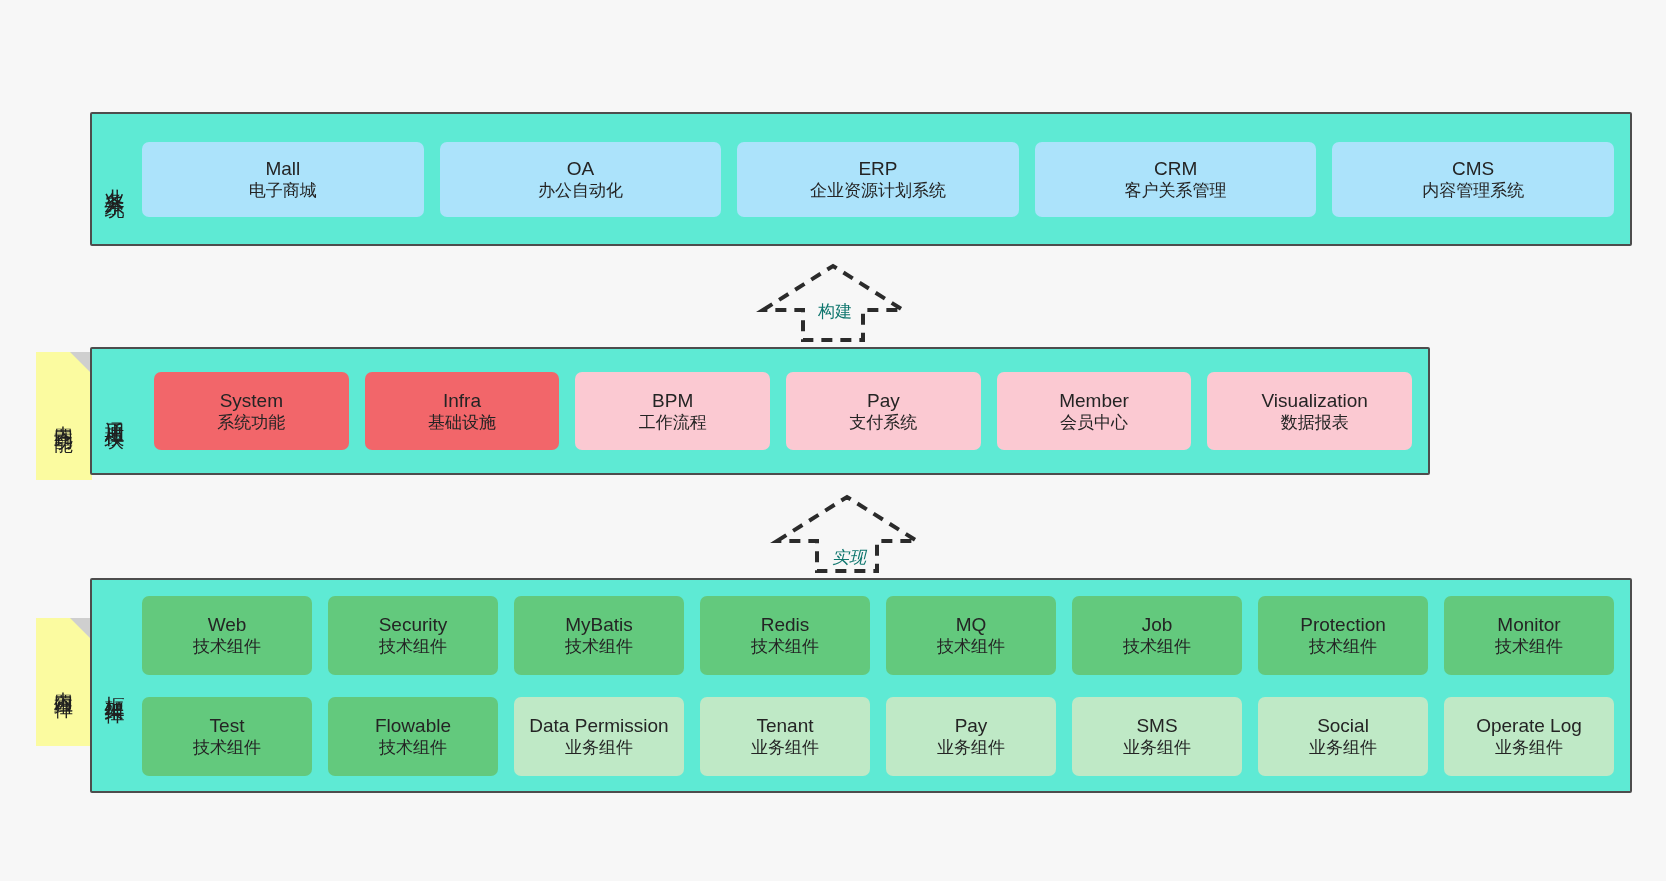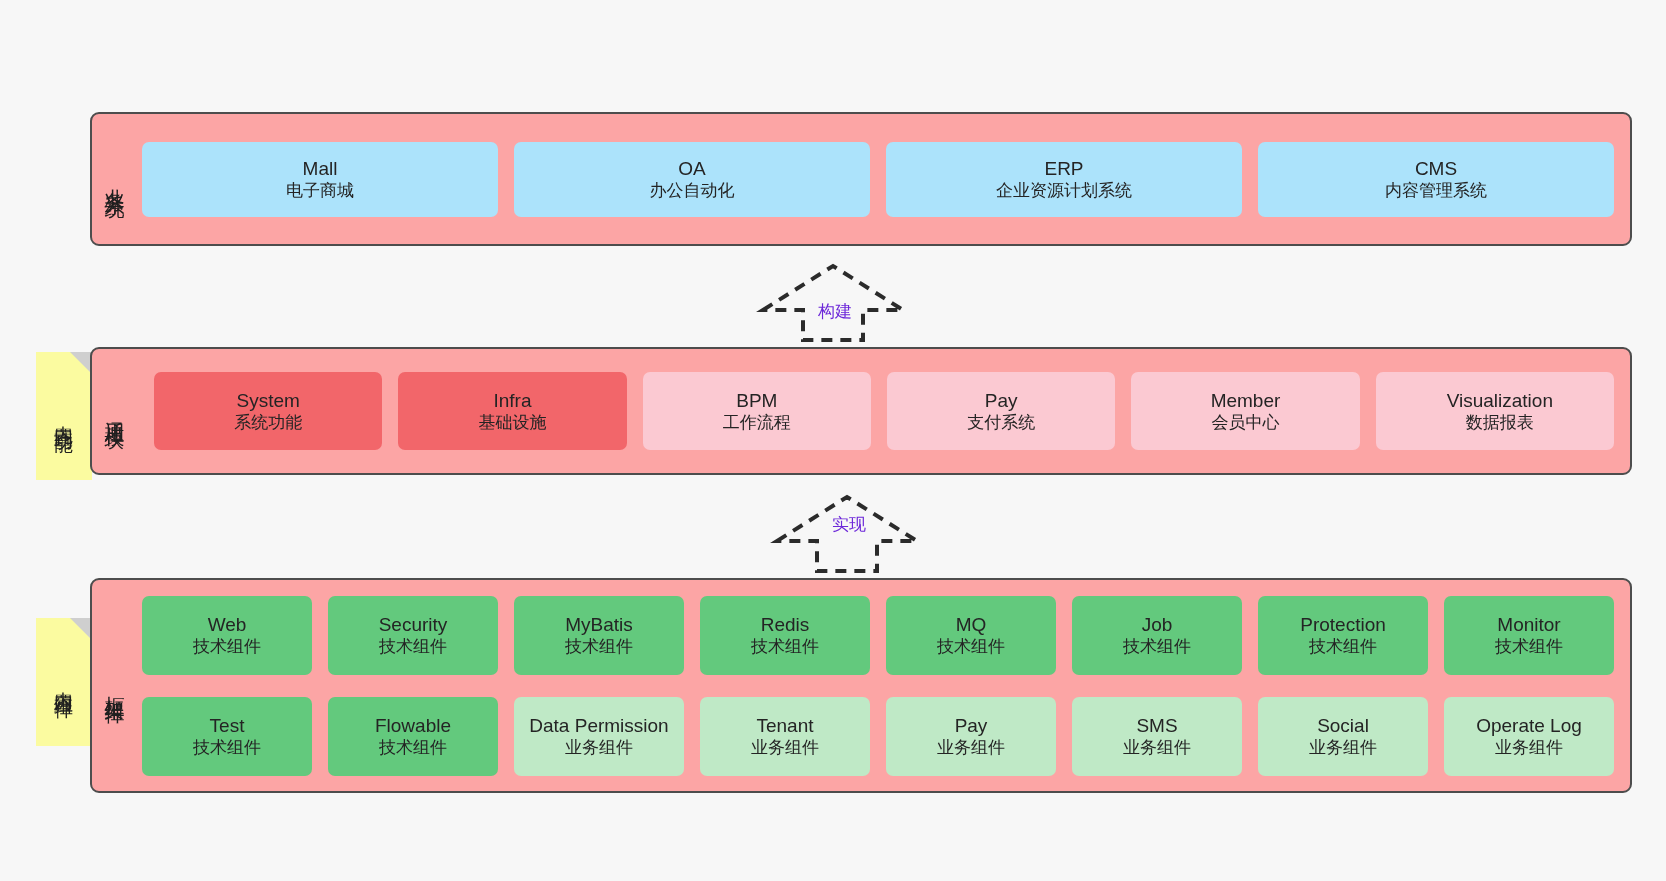--- a/index.html
+++ b/index.html
@@ -14,23 +14,23 @@
   }
 
   .canvas {
     position: absolute;
     inset: 0;
   }
 
   
   .layer {
     position: absolute;
-    background: #fca5a5;
+    background: #5eead4;
     border: 2px solid #4d4d4d;
-    border-radius: 9px;
+    border-radius: 2px;
     display: flex;
     align-items: stretch;
   }
 
   .layer-title {
     flex: 0 0 auto;
     width: 46px;
     display: flex;
     align-items: center;
     justify-content: center;
@@ -117,21 +117,21 @@
   
   .connector {
     position: absolute;
     pointer-events: none;
   }
   .connector svg { display: block; overflow: visible; }
 
   .conn-label {
     position: absolute;
     font-size: 17px;
-    color: #6d28d9;
+    color: #0f766e;
     background: #f7f7f7;
     padding: 0 3px;
     white-space: nowrap;
     user-select: none;
   }
 </style>
 </head>
 <body>
 
 <div class="canvas">
@@ -143,40 +143,44 @@
         <span class="t1">Mall</span>
         <span class="t2">电子商城</span>
       </div>
       <div class="card c-blue" style="height:75px;">
         <span class="t1">OA</span>
         <span class="t2">办公自动化</span>
       </div>
       <div class="card c-blue" style="height:75px;">
         <span class="t1">ERP</span>
         <span class="t2">企业资源计划系统</span>
+      </div>
+      <div class="card c-blue" style="height:75px;">
+        <span class="t1">CRM</span>
+        <span class="t2">客户关系管理</span>
       </div>
       <div class="card c-blue" style="height:75px;">
         <span class="t1">CMS</span>
         <span class="t2">内容管理系统</span>
       </div>
     </div>
   </div>
 
   <div class="connector" style="left:758px; top:262px;">
     <svg width="150" height="82" viewBox="0 0 150 82" fill="none">
       <path d="M5 48 L75 4 L145 48 L105 48 L105 78 L45 78 L45 48 Z" stroke="#2b2b2b" stroke-width="4" stroke-dasharray="11 8" stroke-linejoin="miter" fill="none"></path>
     </svg>
     <span class="conn-label" style="left:57px; top:38px;">构建</span>
   </div>
 
   <div class="note" style="left:36px; top:352px; height:128px;">
     <span>内置功能</span>
   </div>
 
-  <div class="layer" style="left:90px; top:347px; width:1542px; height:128px;gap:12px;">
+  <div class="layer" style="left:90px; top:347px; width:1340px; height:128px;gap:12px;">
     <div class="layer-title">通用模块</div>
     <div class="layer-body">
       <div class="card c-red" style="height:78px;">
         <span class="t1">System</span>
         <span class="t2">系统功能</span>
       </div>
       <div class="card c-red" style="height:78px;">
         <span class="t1">Infra</span>
         <span class="t2">基础设施</span>
       </div>
@@ -196,21 +200,21 @@
         <span class="t1">Visualization</span>
         <span class="t2">数据报表</span>
       </div>
     </div>
   </div>
 
   <div class="connector" style="left:772px; top:493px;">
     <svg width="150" height="82" viewBox="0 0 150 82" fill="none">
       <path d="M5 48 L75 4 L145 48 L105 48 L105 78 L45 78 L45 48 Z" stroke="#2b2b2b" stroke-width="4" stroke-dasharray="11 8" stroke-linejoin="miter" fill="none"></path>
     </svg>
-    <span class="conn-label" style="left:57px; top:20px;">实现</span>
+    <span class="conn-label" style="left:57px; top:53px;font-style:italic;">实现</span>
   </div>
 
   <div class="note" style="left:36px; top:618px; height:128px;">
     <span>内置组件</span>
   </div>
 
   <div class="layer" style="left:90px; top:578px; width:1542px; height:215px;">
     <div class="layer-title">框架组件</div>
     <div class="layer-body two-row">
 

